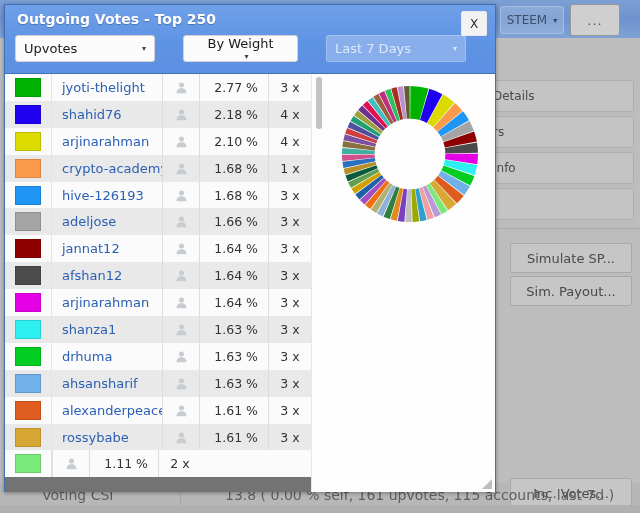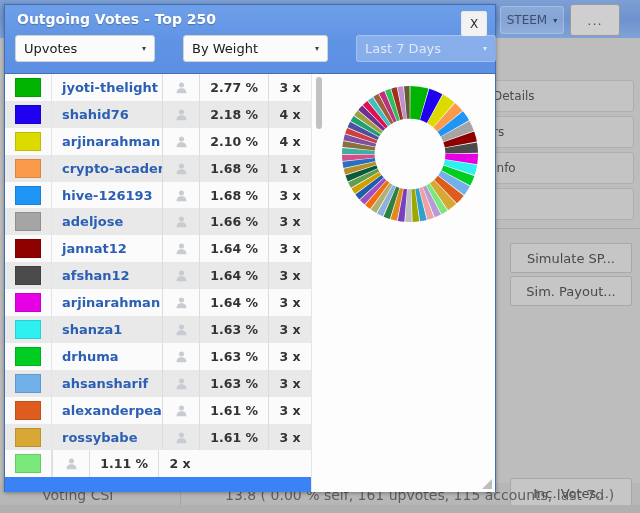--- a/index.html
+++ b/index.html
@@ -109,43 +109,42 @@
   .sel {
     height: 27px; background: #fbfbfb;
     border: 1px solid #d3d3d3; border-radius: 3px;
     display: flex; align-items: center;
     padding: 0 8px; box-sizing: border-box;
     font-size: 13px; color: #1a1a1a;
     justify-content: space-between;
   }
   .sel .caret { font-size: 8px; color: #444; margin-left: 12px; }
   .sel.w1 { width: 140px; }
-  .sel.w2 { width: 145px; }
+  .sel.w2 { width: 115px; flex-direction: column; }
   .sel.disabled {
     background: rgba(255,255,255,0.26);
     border: 1px solid rgba(255,255,255,0.22);
     color: rgba(255,255,255,0.72);
     width: 140px;
   }
   .sel.disabled .caret { color: rgba(255,255,255,0.7); }
 
   .dlg-content {
     position: relative;
     height: 418px;
     background: #fdfdfd;
     display: flex;
   }
 
   
   .list-wrap {
     position: relative;
     width: 306px; height: 418px;
     overflow: hidden;
-    background: #3b82f6;
-    font-weight: bold;
+    background: #737373;
   }
   .row {
     display: flex; align-items: center;
     height: 26.9px;
     font-size: 13px;
     box-sizing: border-box;
   }
   .row.even { background: #fbfbfb; }
   .row.odd  { background: #e9e9e9; }
   .c-color { width: 46px; display: flex; align-items: center; justify-content: center; }

